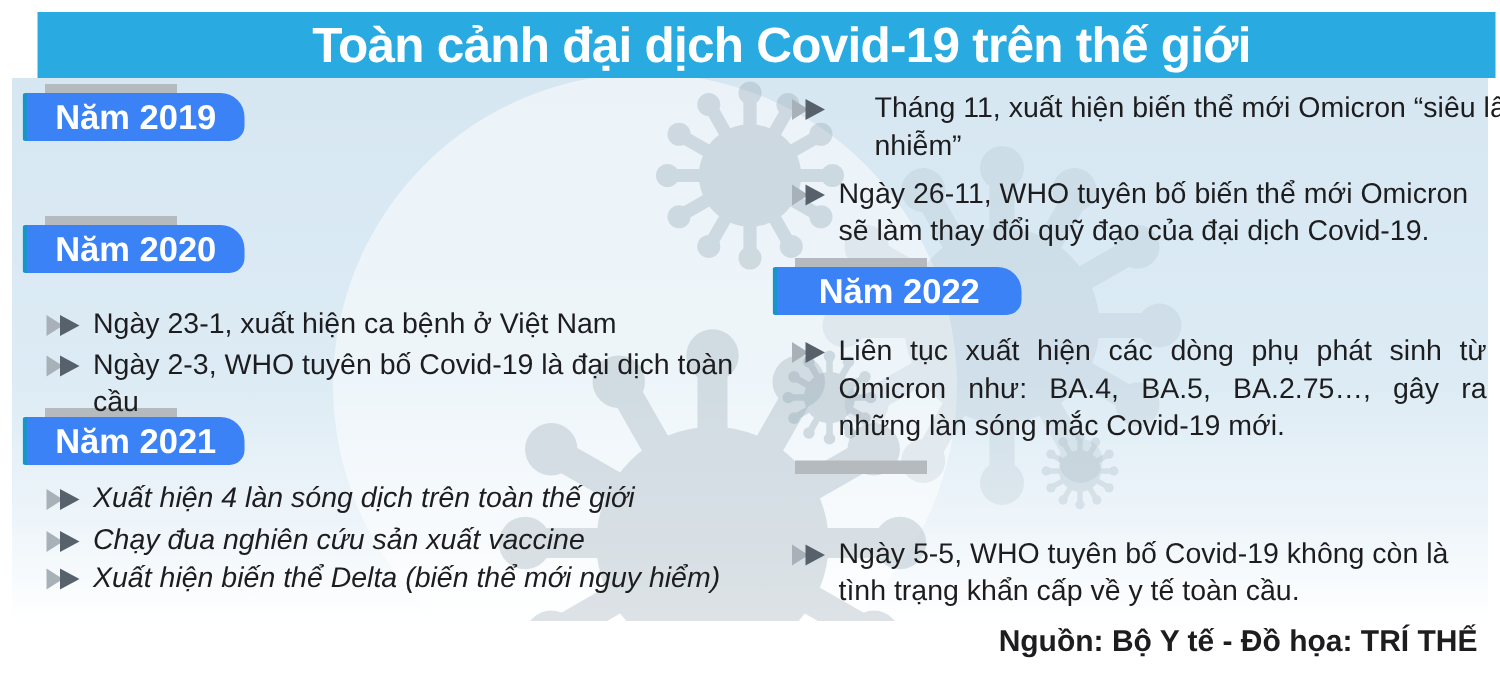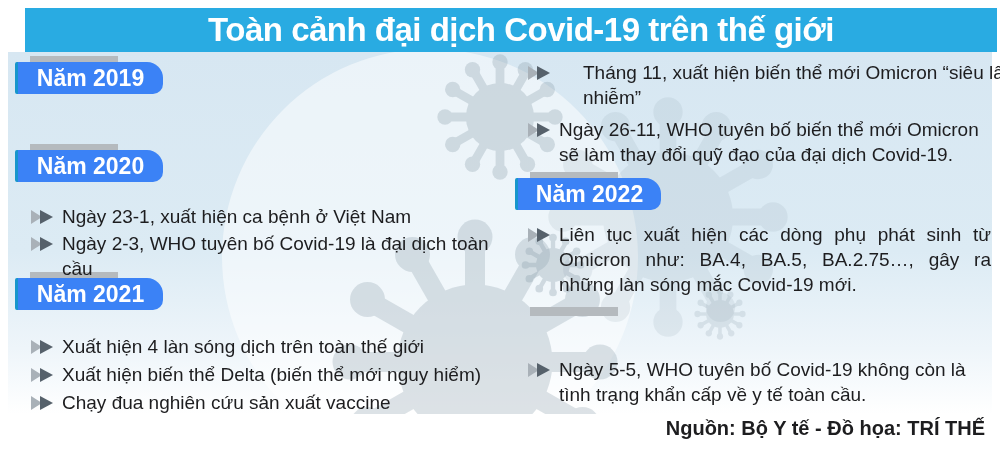--- a/index.html
+++ b/index.html
@@ -103,41 +103,41 @@
           <path d="M10 1 L23 8 L10 15 Z" fill="#56616b"></path>
         </svg>
       <div class="txt">Ngày 2-3, WHO tuyên bố Covid-19 là đại dịch toàn cầu</div>
     </div>
   </div>
 
   <div class="shadowbar" style="left:30px; top:272px;"></div>
   <div class="badge" style="left:15px; top:278px; width:148px;">
     <span>Năm 2021</span>
   </div>
-  <div class="grp left" style="left:30px; top:334px;">
+  <div class="grp left" style="left:30px; top:320px;font-style:italic;">
     <div class="item" style="margin-bottom:3px;">
       <svg class="bul" width="25" height="16" viewBox="0 0 25 16">
           <path d="M1 1 L12 8 L1 15 Z" fill="#a9b1b8"></path>
           <path d="M10 1 L23 8 L10 15 Z" fill="#56616b"></path>
         </svg>
       <div class="txt">Xuất hiện 4 làn sóng dịch trên toàn thế giới</div>
     </div>
+    <div class="item">
+      <svg class="bul" width="25" height="16" viewBox="0 0 25 16">
+          <path d="M1 1 L12 8 L1 15 Z" fill="#a9b1b8"></path>
+          <path d="M10 1 L23 8 L10 15 Z" fill="#56616b"></path>
+        </svg>
+      <div class="txt">Chạy đua nghiên cứu sản xuất vaccine</div>
+    </div>
     <div class="item" style="margin-bottom:3px;">
       <svg class="bul" width="25" height="16" viewBox="0 0 25 16">
           <path d="M1 1 L12 8 L1 15 Z" fill="#a9b1b8"></path>
           <path d="M10 1 L23 8 L10 15 Z" fill="#56616b"></path>
         </svg>
       <div class="txt">Xuất hiện biến thể Delta (biến thể mới nguy hiểm)</div>
-    </div>
-    <div class="item">
-      <svg class="bul" width="25" height="16" viewBox="0 0 25 16">
-          <path d="M1 1 L12 8 L1 15 Z" fill="#a9b1b8"></path>
-          <path d="M10 1 L23 8 L10 15 Z" fill="#56616b"></path>
-        </svg>
-      <div class="txt">Chạy đua nghiên cứu sản xuất vaccine</div>
     </div>
   </div>
 
   <div class="grp right" style="left:527px; top:60px;">
     <div class="item" style="margin-bottom:7px;gap:24px;">
       <svg class="bul" width="25" height="16" viewBox="0 0 25 16">
           <path d="M1 1 L12 8 L1 15 Z" fill="#a9b1b8"></path>
           <path d="M10 1 L23 8 L10 15 Z" fill="#56616b"></path>
         </svg>
       <div class="txt">Tháng 11, xuất hiện biến thể mới Omicron “siêu lây nhiễm”</div>
@@ -145,21 +145,21 @@
     <div class="item">
       <svg class="bul" width="25" height="16" viewBox="0 0 25 16">
           <path d="M1 1 L12 8 L1 15 Z" fill="#a9b1b8"></path>
           <path d="M10 1 L23 8 L10 15 Z" fill="#56616b"></path>
         </svg>
       <div class="txt">Ngày 26-11, WHO tuyên bố biến thể mới Omicron sẽ làm thay đổi quỹ đạo của đại dịch Covid-19.</div>
     </div>
   </div>
 
   <div class="shadowbar" style="left:530px; top:172px;"></div>
-  <div class="badge" style="left:515px; top:178px; width:146px;">
+  <div class="badge" style="left:515px; top:178px; width:166px;">
     <span>Năm 2022</span>
   </div>
   <div class="grp right" style="left:527px; top:222px;">
     <div class="item">
       <svg class="bul" width="25" height="16" viewBox="0 0 25 16">
           <path d="M1 1 L12 8 L1 15 Z" fill="#a9b1b8"></path>
           <path d="M10 1 L23 8 L10 15 Z" fill="#56616b"></path>
         </svg>
       <div class="txt just">Liên tục xuất hiện các dòng phụ phát sinh từ Omicron như: BA.4, BA.5, BA.2.75…, gây ra những làn sóng mắc Covid-19 mới.</div>
     </div>

